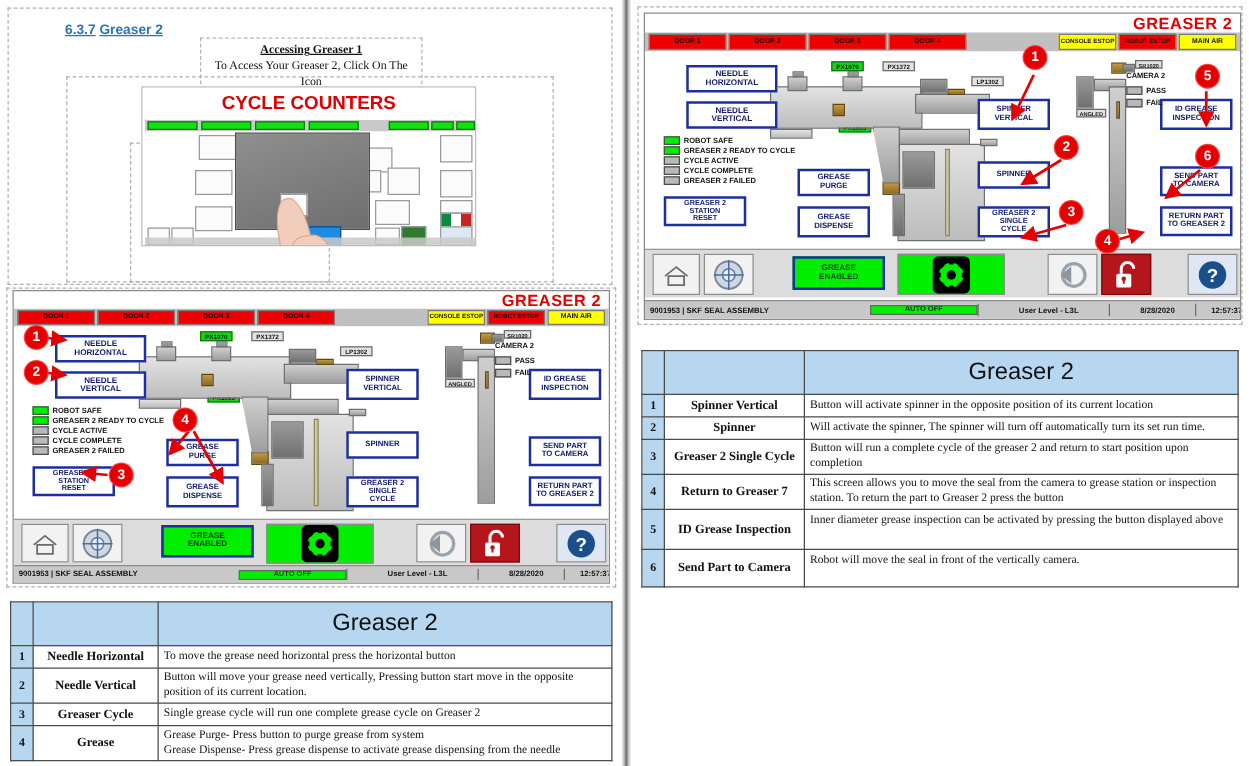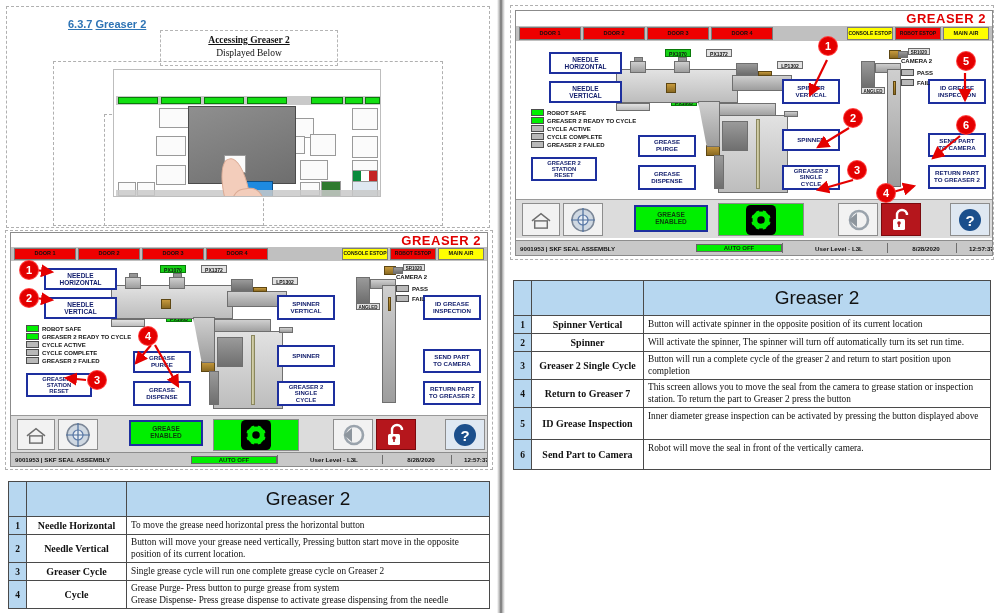--- a/index.html
+++ b/index.html
@@ -14,21 +14,21 @@
   .page { position:absolute; top:0; height:613px; background:#fff; overflow:hidden; }
   .page-left  { left:0;   width:497px; }
   .page-gutter{ left:497px; width:8px; top:0; height:613px; position:absolute;
                 background:linear-gradient(to right,#ffffff 0%,#b9b9b9 30%,#6d6d6d 50%,#b9b9b9 70%,#ffffff 100%); }
   .page-right { left:505px; width:494px; }
 
   .dashed-box { border:1px dashed #b0b0b0; position:absolute; }
 
   
   .doc-heading {
-    position:absolute; left:68px; top:18px;
+    position:absolute; left:52px; top:18px;
     font-family:"Liberation Sans", sans-serif;
     font-size:11px; font-weight:bold; color:#2e74b5;
   }
   .doc-heading .u { text-decoration:underline; text-decoration-color:#2e74b5; }
   .access-box {
     position:absolute; left:160px; top:30px; width:178px; padding:3px 2px 5px;
     border:1px dashed #b5b5b5; text-align:center;
     font-size:9.5px; color:#111; line-height:1.38;
   }
   .access-box .ttl { font-weight:bold; text-decoration:underline; }
@@ -149,28 +149,30 @@
 <div class="page page-left">
 
   <div class="dashed-box" style="left:6px;top:6px;width:484px;height:222px;"></div>
 
   <div class="doc-heading">
     <span class="u">6.3.7</span>
     <span class="u">Greaser 2</span>
   </div>
 
   <div class="access-box">
-    <div class="ttl">Accessing Greaser 2</div>
+    <div class="ttl">Accessing Greaser 1</div>
+    <div>To Access Your Greaser 2, Click On The Icon</div>
     <div>Displayed Below</div>
   </div>
 
   <div class="dashed-box" style="left:53px;top:61px;width:390px;height:165px;"></div>
   <div class="dashed-box" style="left:104px;top:114px;width:160px;height:112px;"></div>
 
   <div class="cc-shot" style="left:113px;top:69px;width:268px;height:128px;">
+    <div class="cc-title" style="top:4px;font-size:15px;">CYCLE COUNTERS</div>
     <div class="cc-bar" style="left:2px;top:26px;width:264px;height:9px;"></div>
     <div class="cc-chip" style="left:4px;top:27px;width:40px;height:7px;"></div>
     <div class="cc-chip" style="left:47px;top:27px;width:40px;height:7px;"></div>
     <div class="cc-chip" style="left:90px;top:27px;width:40px;height:7px;"></div>
     <div class="cc-chip" style="left:133px;top:27px;width:40px;height:7px;"></div>
     <div class="cc-chip" style="left:197px;top:27px;width:32px;height:7px;"></div>
     <div class="cc-chip" style="left:231px;top:27px;width:18px;height:7px;"></div>
     <div class="cc-chip" style="left:251px;top:27px;width:15px;height:7px;"></div>
 
     <div class="cc-tile" style="left:45px;top:38px;width:30px;height:20px;"></div>
@@ -413,21 +415,21 @@
       <td class="nm">Needle Vertical</td>
       <td class="ds">Button will move your grease need vertically, Pressing button start move in the opposite position of its current location.</td>
     </tr>
     <tr>
       <td class="idx">3</td>
       <td class="nm">Greaser Cycle</td>
       <td class="ds">Single grease cycle will run one complete grease cycle on Greaser 2</td>
     </tr>
     <tr>
       <td class="idx">4</td>
-      <td class="nm">Cycle</td>
+      <td class="nm">Grease</td>
       <td class="ds" style="white-space:pre-line;">Grease Purge- Press button to purge grease from system
 Grease Dispense- Press grease dispense to activate grease dispensing from the needle</td>
     </tr>
   </tbody>
     </table>
 </div>
 
 <div class="page-gutter"></div>
 
 <div class="page page-right">

